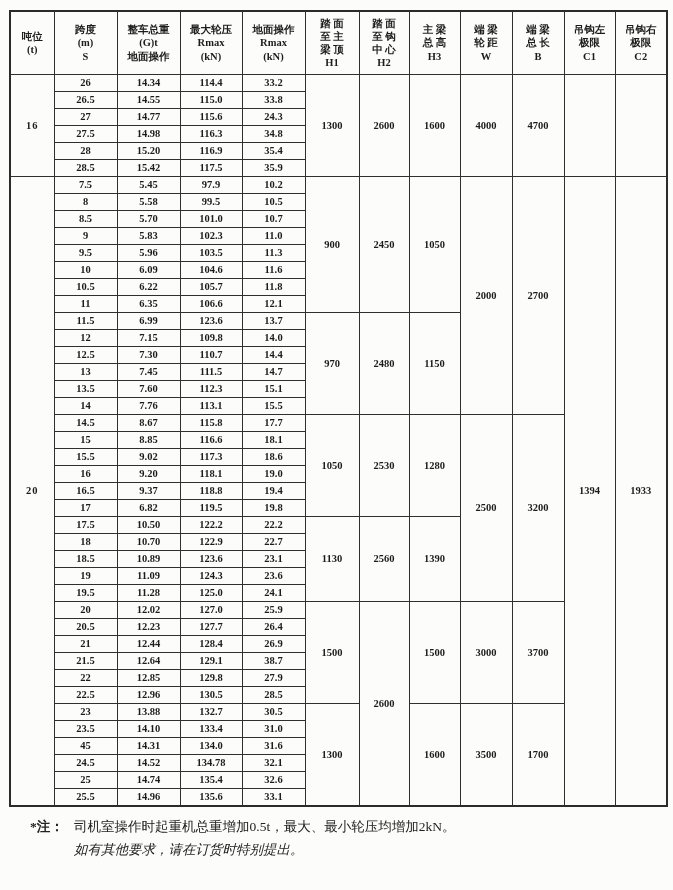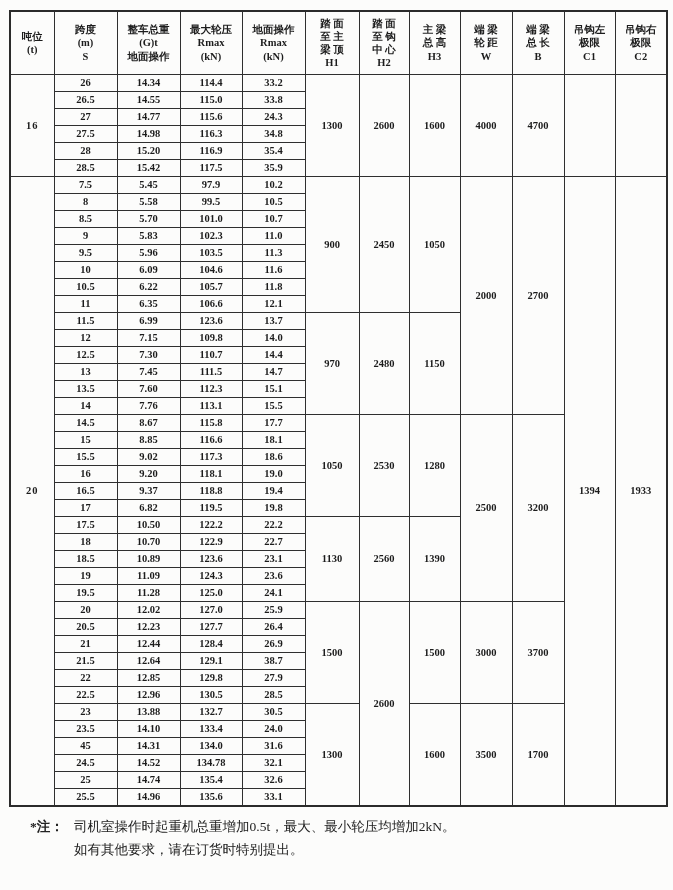--- a/index.html
+++ b/index.html
@@ -34,21 +34,21 @@
   table.spec-table tbody tr{height:17px;}
   td.vtop{vertical-align:top;padding-top:12px;}
   td.tonnage{font-size:11px;letter-spacing:1px;}
   .notes{
     position:absolute;left:30px;top:815px;width:630px;
     font-size:13.5px;line-height:23px;
     font-weight:normal;color:#222;
   }
   .note-row{display:flex;}
   .note-label{flex:0 0 44px;font-weight:bold;}
-  .note-indent{margin-left:44px;}
+  .note-indent{margin-left:44px;font-style:italic;}
 </style>
 </head>
 <body>
 
 <div class="page">
 
   <table class="spec-table">
     <colgroup id="cols">
         <col style="width: 44px;">
         <col style="width: 63px;">
@@ -366,21 +366,21 @@
           <td>30.5</td>
           <td rowspan="6">1300</td>
           <td rowspan="6">1600</td>
           <td rowspan="6">3500</td>
           <td rowspan="6">1700</td>
         </tr>
         <tr>
           <td>23.5</td>
           <td>14.10</td>
           <td>133.4</td>
-          <td>24.0</td>
+          <td>31.0</td>
         </tr>
         <tr>
           <td>45</td>
           <td>14.31</td>
           <td>134.0</td>
           <td>31.6</td>
         </tr>
         <tr>
           <td>24.5</td>
           <td>14.52</td>

